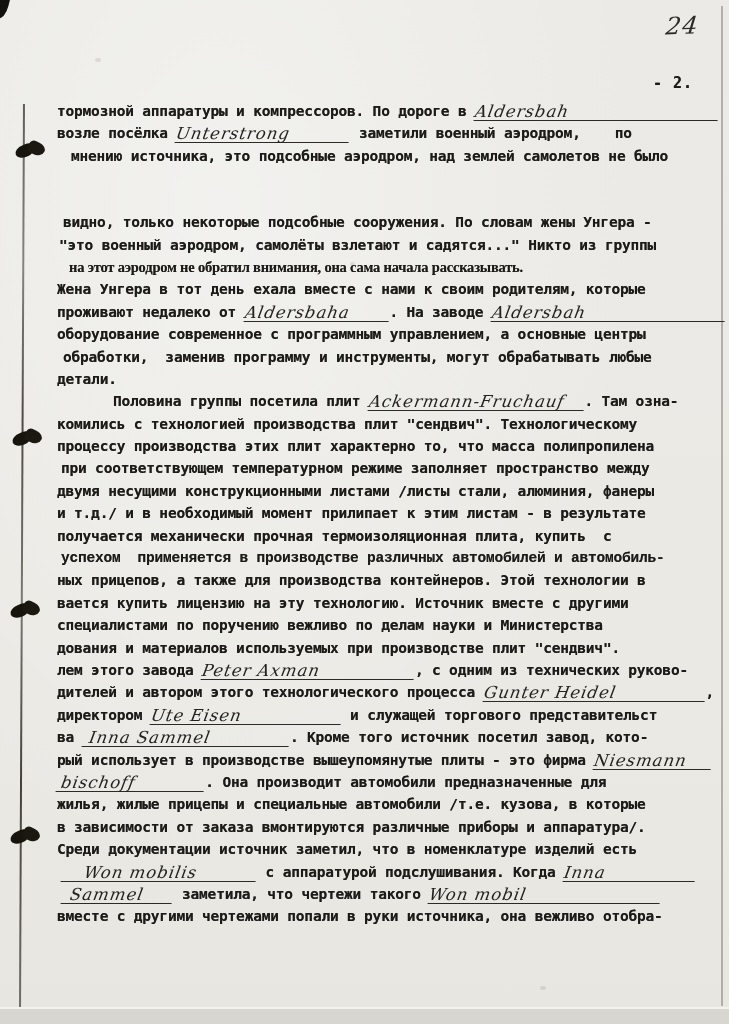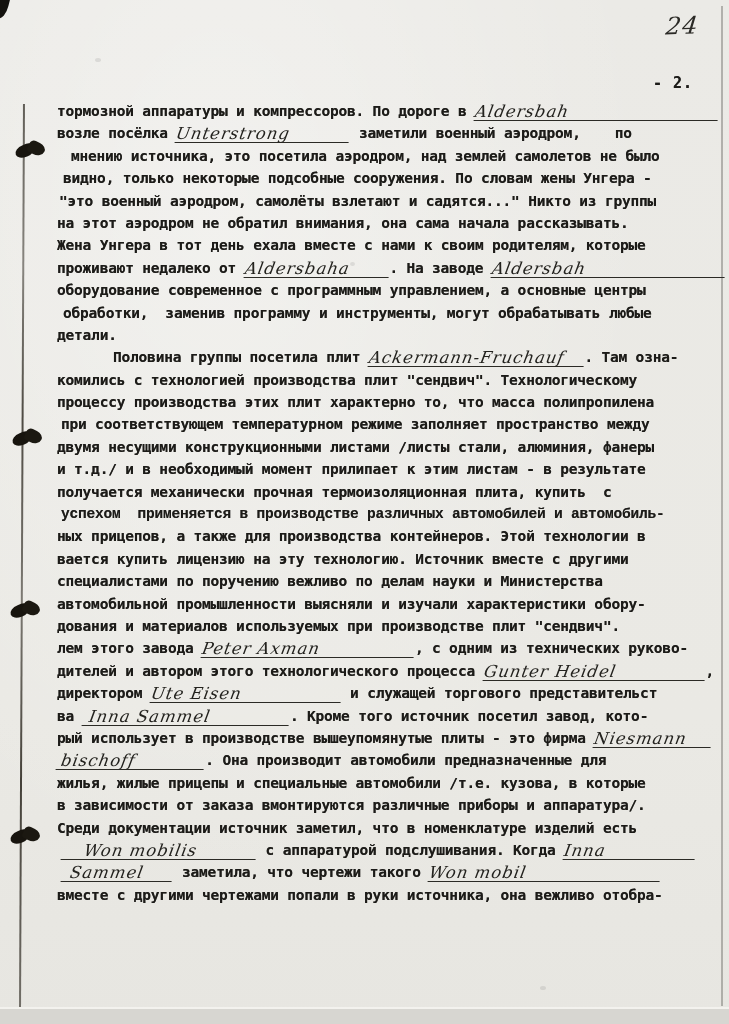--- a/index.html
+++ b/index.html
@@ -100,41 +100,40 @@
   <div class="smudge s1"></div>
   <div class="smudge s2"></div>
   <div class="smudge s3"></div>
 
   <div class="hw-pagenum">24</div>
   <div class="typed-pagenum">- 2.</div>
 
   <div class="doc">
       <div class="line"><span class="typed">тормозной аппаратуры и компрессоров. По дороге в </span><span class="hw" style="padding-right: 150px;">Aldersbah</span></div>
       <div class="line"><span class="typed">возле посёлка </span><span class="hw" style="padding-right: 60px;">Unterstrong</span><span class="typed"> заметили военный аэродром,    по</span></div>
-      <div class="line" style="margin-left: 14px;"><span class="typed">мнению источника, это посетила аэродром, над землей самолетов не было</span></div>
-      <div class="line" style="margin-left: 6px;"><span class="typed">видно, только некоторые подсобные сооружения. По словам жены Унгера -</span></div>
+      <div class="line" style="margin-left: 14px;"><span class="typed">мнению источника, это подсобные аэродром, над землей самолетов не было</span></div>
+      <div class="line" style="margin-left: 6px; margin-top: 44px;"><span class="typed">видно, только некоторые подсобные сооружения. По словам жены Унгера -</span></div>
       <div class="line" style="margin-left: 2px;"><span class="typed">"это военный аэродром, самолёты взлетают и садятся..." Никто из группы</span></div>
-      <div class="line" style="margin-left: 0;"><span class="typed">на этот аэродром не обратил внимания, она сама начала рассказывать.</span></div>
+      <div class="line" style="margin-left: 12px; font-family: Liberation Serif, serif;"><span class="typed">на этот аэродром не обратил внимания, она сама начала рассказывать.</span></div>
       <div class="line"><span class="typed">Жена Унгера в тот день ехала вместе с нами к своим родителям, которые</span></div>
       <div class="line"><span class="typed">проживают недалеко от </span><span class="hw" style="padding-right: 40px;">Aldersbaha</span><span class="typed">. На заводе </span><span class="hw" style="padding-right: 140px;">Aldersbah</span></div>
       <div class="line"><span class="typed">оборудование современное с программным управлением, а основные центры</span></div>
       <div class="line" style="margin-left: 6px;"><span class="typed">обработки,  заменив программу и инструменты, могут обрабатывать любые</span></div>
       <div class="line"><span class="typed">детали.</span></div>
       <div class="line indent"><span class="typed">Половина группы посетила плит </span><span class="hw" style="padding-right: 20px;">Ackermann-Fruchauf</span><span class="typed">. Там озна-</span></div>
       <div class="line"><span class="typed">комились с технологией производства плит "сендвич". Технологическому</span></div>
       <div class="line"><span class="typed">процессу производства этих плит характерно то, что масса полипропилена</span></div>
       <div class="line" style="margin-left: 4px;"><span class="typed">при соответствующем температурном режиме заполняет пространство между</span></div>
       <div class="line"><span class="typed">двумя несущими конструкционными листами /листы стали, алюминия, фанеры</span></div>
       <div class="line"><span class="typed">и т.д./ и в необходимый момент прилипает к этим листам - в результате</span></div>
       <div class="line"><span class="typed">получается механически прочная термоизоляционная плита, купить  с</span></div>
       <div class="line" style="margin-left: 4px; font-family: Liberation Mono, monospace;"><span class="typed">успехом  применяется в производстве различных автомобилей и автомобиль-</span></div>
       <div class="line"><span class="typed">ных прицепов, а также для производства контейнеров. Этой технологии в</span></div>
       <div class="line"><span class="typed">вается купить лицензию на эту технологию. Источник вместе с другими</span></div>
       <div class="line"><span class="typed">специалистами по поручению вежливо по делам науки и Министерства</span></div>
-      <div class="line"><span class="typed">автомобильной промышленности выясняли и изучали характеристики обору-</span></div>
       <div class="line"><span class="typed">дования и материалов используемых при производстве плит "сендвич".</span></div>
       <div class="line"><span class="typed">лем этого завода </span><span class="hw" style="padding-right: 95px;">Peter Axman</span><span class="typed">, с одним из технических руково-</span></div>
       <div class="line"><span class="typed">дителей и автором этого технологического процесса </span><span class="hw" style="padding-right: 90px;">Gunter Heidel</span><span class="typed">,</span></div>
       <div class="line"><span class="typed">директором </span><span class="hw" style="padding-right: 100px;">Ute Eisen</span><span class="typed"> и служащей торгового представительст</span></div>
       <div class="line"><span class="typed">ва </span><span class="hw" style="padding-left: 6px; padding-right: 80px;">Inna Sammel</span><span class="typed">. Кроме того источник посетил завод, кото-</span></div>
       <div class="line"><span class="typed">рый использует в производстве вышеупомянутые плиты - это фирма </span><span class="hw" style="padding-right: 25px;">Niesmann</span></div>
       <div class="line"><span class="hw" style="padding-left: 4px; padding-right: 70px;">bischoff</span><span class="typed">. Она производит автомобили предназначенные для</span></div>
       <div class="line"><span class="typed">жилья, жилые прицепы и специальные автомобили /т.е. кузова, в которые</span></div>
       <div class="line"><span class="typed">в зависимости от заказа вмонтируются различные приборы и аппаратура/.</span></div>
       <div class="line"><span class="typed">Среди документации источник заметил, что в номенклатуре изделий есть</span></div>

